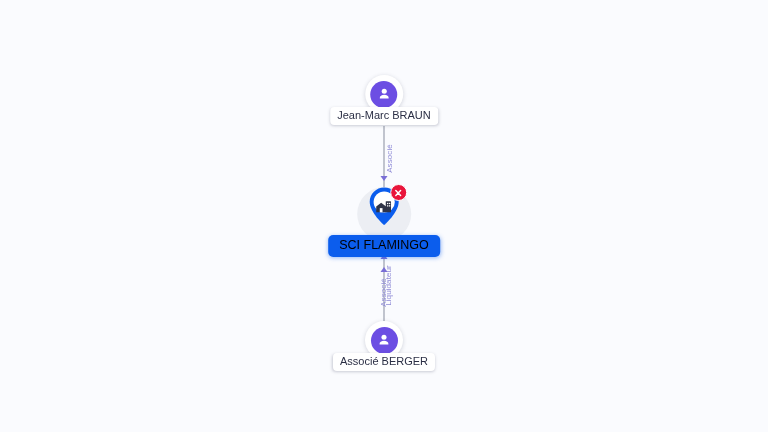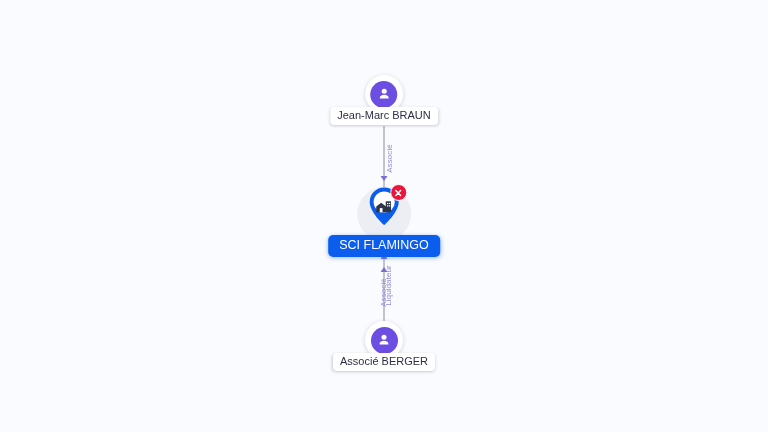--- a/index.html
+++ b/index.html
@@ -119,21 +119,21 @@
   .status-badge svg { display: block; }
 
   
   .company-pill {
     margin-top: -6px;
     background: #0b5ded;
     border-radius: 5px;
     padding: 3px 11px 4px 11px;
     font-size: 12.5px;
     line-height: 15px;
-    color: #ffffff;
+    color: #000000;
     white-space: nowrap;
     box-shadow: 0 1px 4px rgba(11,93,237,0.42);
     position: relative;
     z-index: 5;
   }
 
   
   .edge-label {
     position: absolute;
     font-size: 8px;

